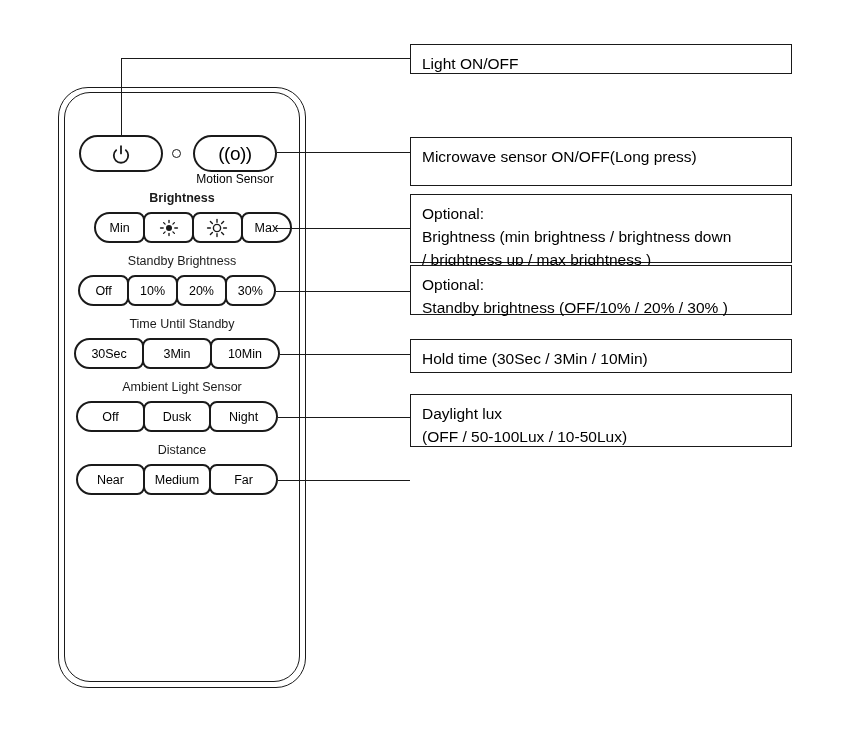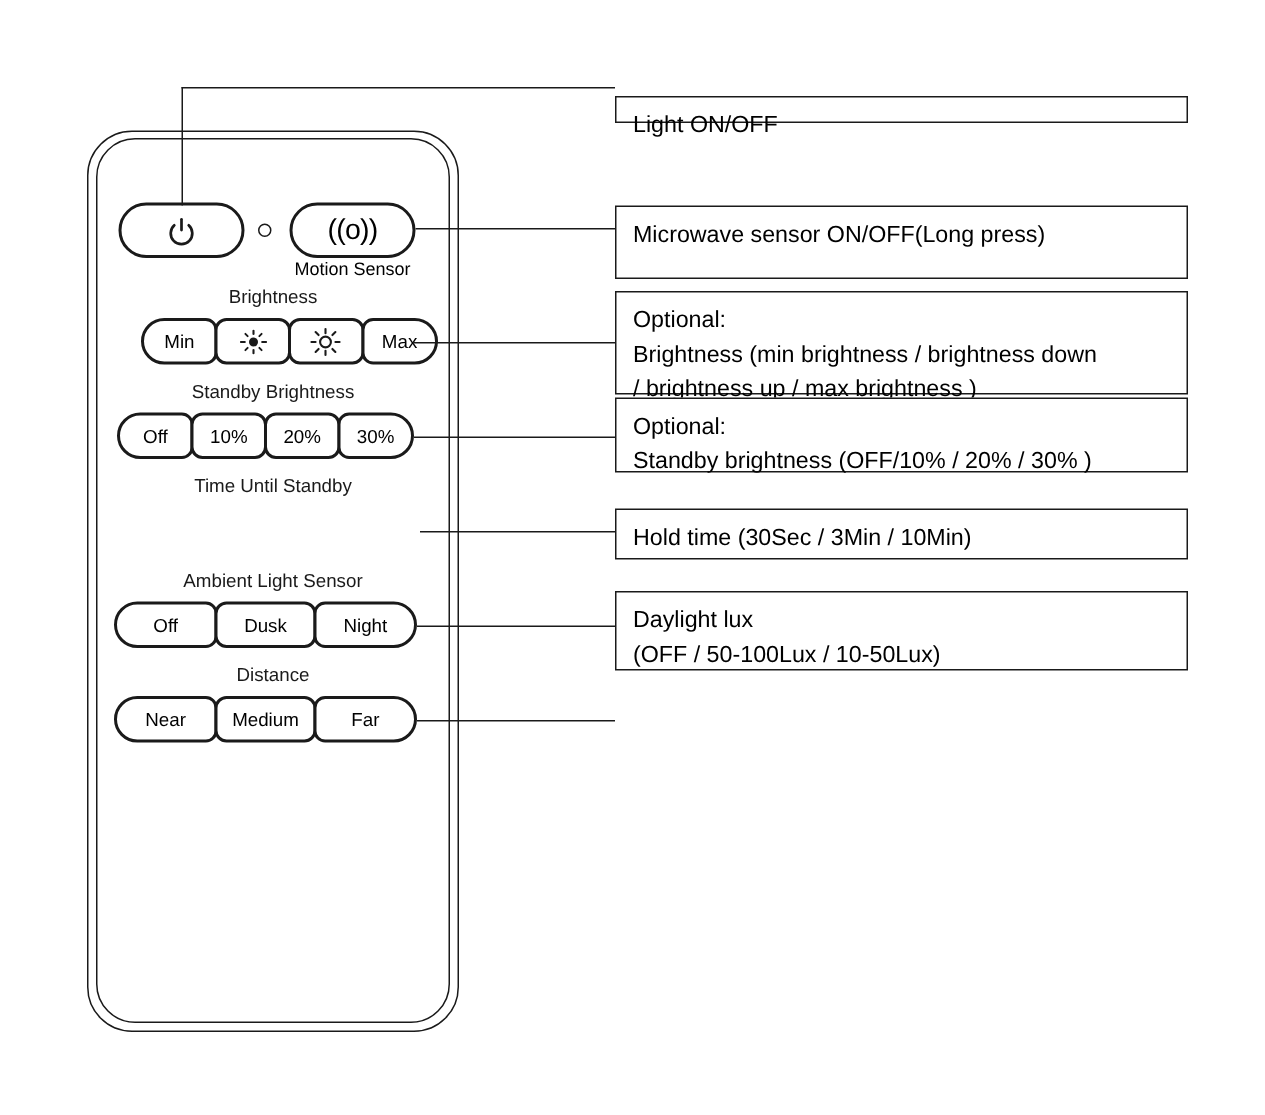--- a/index.html
+++ b/index.html
@@ -181,21 +181,21 @@
     </span>
   </div>
 
   <div class="led-dot"></div>
 
   <div class="btn-motion">
     <span>((o))</span>
   </div>
   <div class="motion-caption">Motion Sensor</div>
 
-  <div class="sect-label" style="top:191px;">Brightness</div>
+  <div class="sect-label" style="top:191px;font-weight:bold;">Brightness</div>
   <div class="seg-row" style="left:94px; top:212px; width:198px;">
     <div class="seg">Min</div>
     <div class="seg">
       <span>
         <svg class="icon-svg" width="22" height="18" viewBox="0 0 22 18">
           <circle cx="11" cy="9" r="3" fill="#1a1a1a"></circle>
           <line x1="11" y1="1.5" x2="11" y2="3.6" stroke="#1a1a1a" stroke-width="1.4" stroke-linecap="round"></line>
           <line x1="11" y1="14.4" x2="11" y2="16.5" stroke="#1a1a1a" stroke-width="1.4" stroke-linecap="round"></line>
           <line x1="2.6" y1="9" x2="5.2" y2="9" stroke="#1a1a1a" stroke-width="1.4" stroke-linecap="round"></line>
           <line x1="16.8" y1="9" x2="19.4" y2="9" stroke="#1a1a1a" stroke-width="1.4" stroke-linecap="round"></line>
@@ -226,20 +226,25 @@
 
   <div class="sect-label" style="top:254px;">Standby Brightness</div>
   <div class="seg-row" style="left:78px; top:275px; width:198px;">
     <div class="seg">Off</div>
     <div class="seg">10%</div>
     <div class="seg">20%</div>
     <div class="seg">30%</div>
   </div>
 
   <div class="sect-label" style="top:317px;">Time Until Standby</div>
+  <div class="seg-row" style="left:74px; top:338px; width:206px;">
+    <div class="seg">30Sec</div>
+    <div class="seg">3Min</div>
+    <div class="seg">10Min</div>
+  </div>
 
   <div class="sect-label" style="top:380px;">Ambient Light Sensor</div>
   <div class="seg-row" style="left:76px; top:401px; width:202px;">
     <div class="seg">Off</div>
     <div class="seg">Dusk</div>
     <div class="seg">Night</div>
   </div>
 
   <div class="sect-label" style="top:443px;">Distance</div>
   <div class="seg-row" style="left:76px; top:464px; width:202px;">
@@ -256,21 +261,21 @@
   <div class="line-h" style="left:276px; top:228px; width:134px;"></div>
 
   <div class="line-h" style="left:276px; top:291px; width:134px;"></div>
 
   <div class="line-h" style="left:280px; top:354px; width:130px;"></div>
 
   <div class="line-h" style="left:278px; top:417px; width:132px;"></div>
 
   <div class="line-h" style="left:278px; top:480px; width:132px;"></div>
 
-  <div class="callout" style="top:44px; height:18px;margin-top:20px;">Light ON/OFF</div>
+  <div class="callout" style="top:44px; height:30px;">Light ON/OFF</div>
 
   <div class="callout" style="top:137px; height:49px;">Microwave sensor ON/OFF(Long press)</div>
 
   <div class="callout" style="top:194px; height:69px;">Optional:
 Brightness (min brightness / brightness down
 / brightness up / max brightness )</div>
 
   <div class="callout" style="top:265px; height:50px;">Optional:
 Standby brightness (OFF/10% / 20% / 30% )</div>
 

